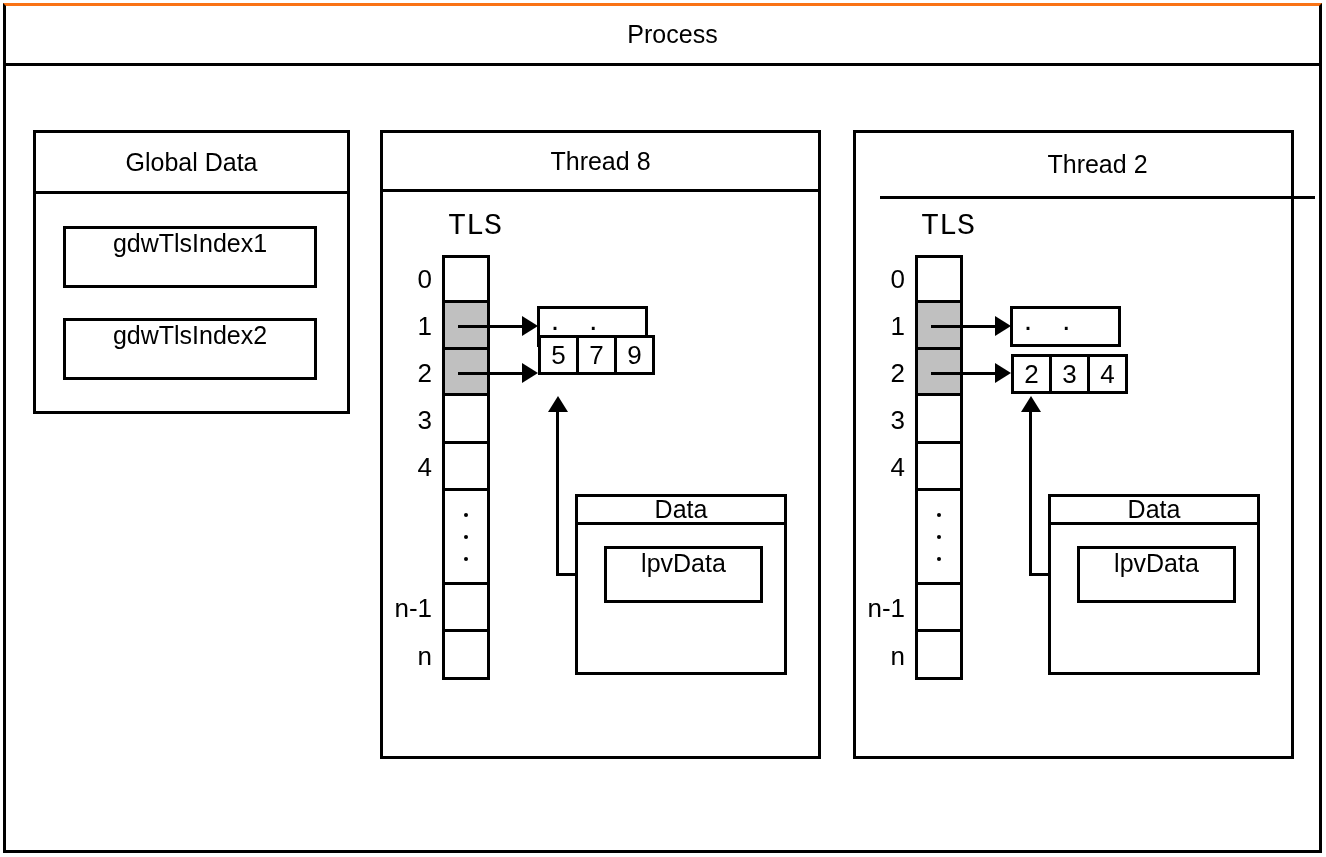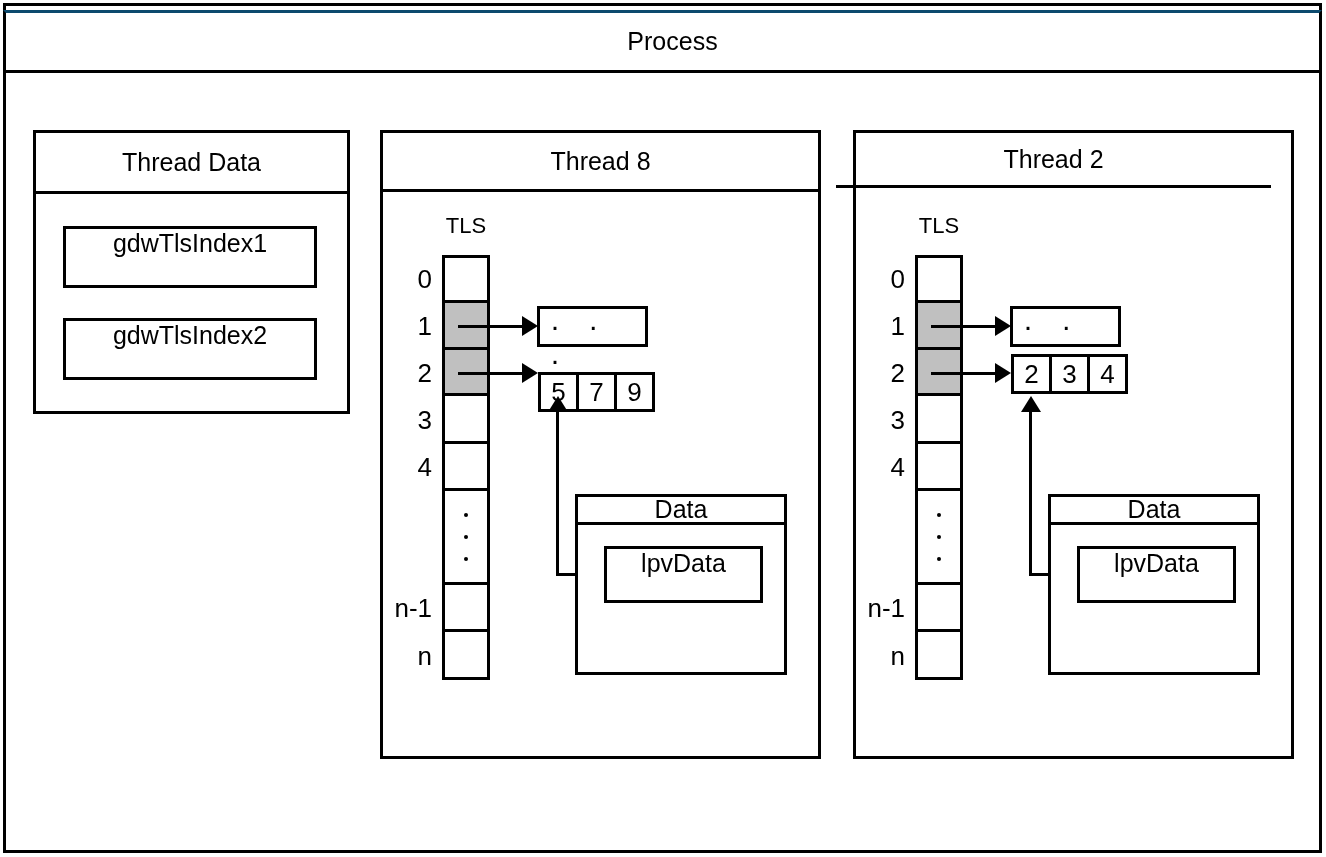--- a/index.html
+++ b/index.html
@@ -36,34 +36,34 @@
     width:0;height:0;border-left:10px solid transparent;border-right:10px solid transparent;
     border-bottom:16px solid #000;
   }
   .vcell{box-sizing:border-box;display:inline-block;width:41px;height:40px;border:3px solid #000;
     margin-left:-3px;text-align:center;line-height:34px;font-size:26px;background:#fff;}
   .vcell.first{margin-left:0;}
   .vdots{position:absolute;left:0;top:0;width:100%;height:100%;
     display:flex;flex-direction:column;align-items:center;justify-content:center;gap:18px;}
   .vdots i{display:block;width:4px;height:4px;border-radius:50%;background:#000;}
   .hdots{font-size:30px;letter-spacing:10px;padding-left:10px;}
-  .tls-label{height:30px;line-height:30px;text-align:center;font-size:22px;}
+  .tls-label{height:30px;line-height:30px;text-align:right;font-size:30px;font-family:Liberation Mono, monospace;}
   .formula{font-size:26px;white-space:pre;}
 </style>
 </head>
 <body>
 
 <div class="stage">
 
   <div class="abs frame" style="left:3px;top:3px;width:1319px;height:850px;"></div>
-  <div class="abs titlebar" style="left:3px;top:10px;width:1319px;height:63px;border-top:3px solid #0c4a6e;border-left:3px solid #000;border-right:3px solid #000;padding-left:20px;">Process</div>
+  <div class="abs titlebar" style="left:3px;top:3px;width:1319px;height:63px;border-top:3px solid #f97316;border-left:3px solid #000;border-right:3px solid #000;padding-left:20px;">Process</div>
 
   <div>
     <div class="abs frame" style="left:33px;top:130px;width:317px;height:284px;"></div>
-    <div class="abs titlebar" style="left:36px;top:133px;width:311px;height:61px;">Thread Data</div>
+    <div class="abs titlebar" style="left:36px;top:133px;width:311px;height:61px;">Global Data</div>
     <div class="abs frame centerbox" style="left:63px;top:226px;width:254px;height:62px;">
       <span>gdwTlsIndex1</span>
     </div>
     <div class="abs frame centerbox" style="left:63px;top:318px;width:254px;height:62px;">
       <span>gdwTlsIndex2</span>
     </div>
   </div>
 
   <div>
     <div class="abs frame" style="left:380px;top:130px;width:441px;height:629px;"></div>
@@ -98,38 +98,38 @@
 
     <div class="abs hline" style="left:458px;top:325px;width:68px;"></div>
     <div class="abs arrow-right" style="left:522px;top:316px;"></div>
     <div class="abs hline" style="left:458px;top:372px;width:68px;"></div>
     <div class="abs arrow-right" style="left:522px;top:363px;"></div>
 
     <div class="abs frame centerbox" style="left:537px;top:306px;width:111px;height:41px;">
       <span class="hdots">· · ·</span>
     </div>
 
-    <div class="abs" style="left:538px;top:372px;white-space:nowrap;font-size:0;">
+    <div class="abs" style="left:538px;top:335px;white-space:nowrap;font-size:0;">
       <span class="vcell first">5</span><span class="vcell">7</span><span class="vcell">9</span>
     </div>
 
     <div class="abs arrow-up" style="left:548px;top:396px;"></div>
     <div class="abs vline" style="left:556px;top:410px;height:166px;"></div>
     <div class="abs hline" style="left:556px;top:573px;width:48px;"></div>
 
     <div class="abs frame" style="left:575px;top:494px;width:212px;height:181px;"></div>
     <div class="abs titlebar" style="left:578px;top:497px;width:206px;height:28px;font-size:25px;">Data</div>
     <div class="abs frame centerbox" style="left:604px;top:546px;width:159px;height:57px;">
       <span>lpvData</span>
     </div>
   </div>
 
   <div>
     <div class="abs frame" style="left:853px;top:130px;width:441px;height:629px;"></div>
-    <div class="abs titlebar" style="left:836px;top:133px;width:435px;height:55px;">Thread 2</div>
+    <div class="abs titlebar" style="left:880px;top:133px;width:435px;height:66px;">Thread 2</div>
 
     <div class="abs tls-label" style="left:903px;top:211px;width:72px;">TLS</div>
 
     <div class="abs tls-col" style="left:915px;top:255px;">
       <div class="tls-cell first" style="height:48px;"></div>
       <div class="tls-cell hl" style="height:50px;"></div>
       <div class="tls-cell hl" style="height:49px;"></div>
       <div class="tls-cell" style="height:51px;"></div>
       <div class="tls-cell" style="height:50px;"></div>
       <div class="tls-cell" style="height:97px;">

